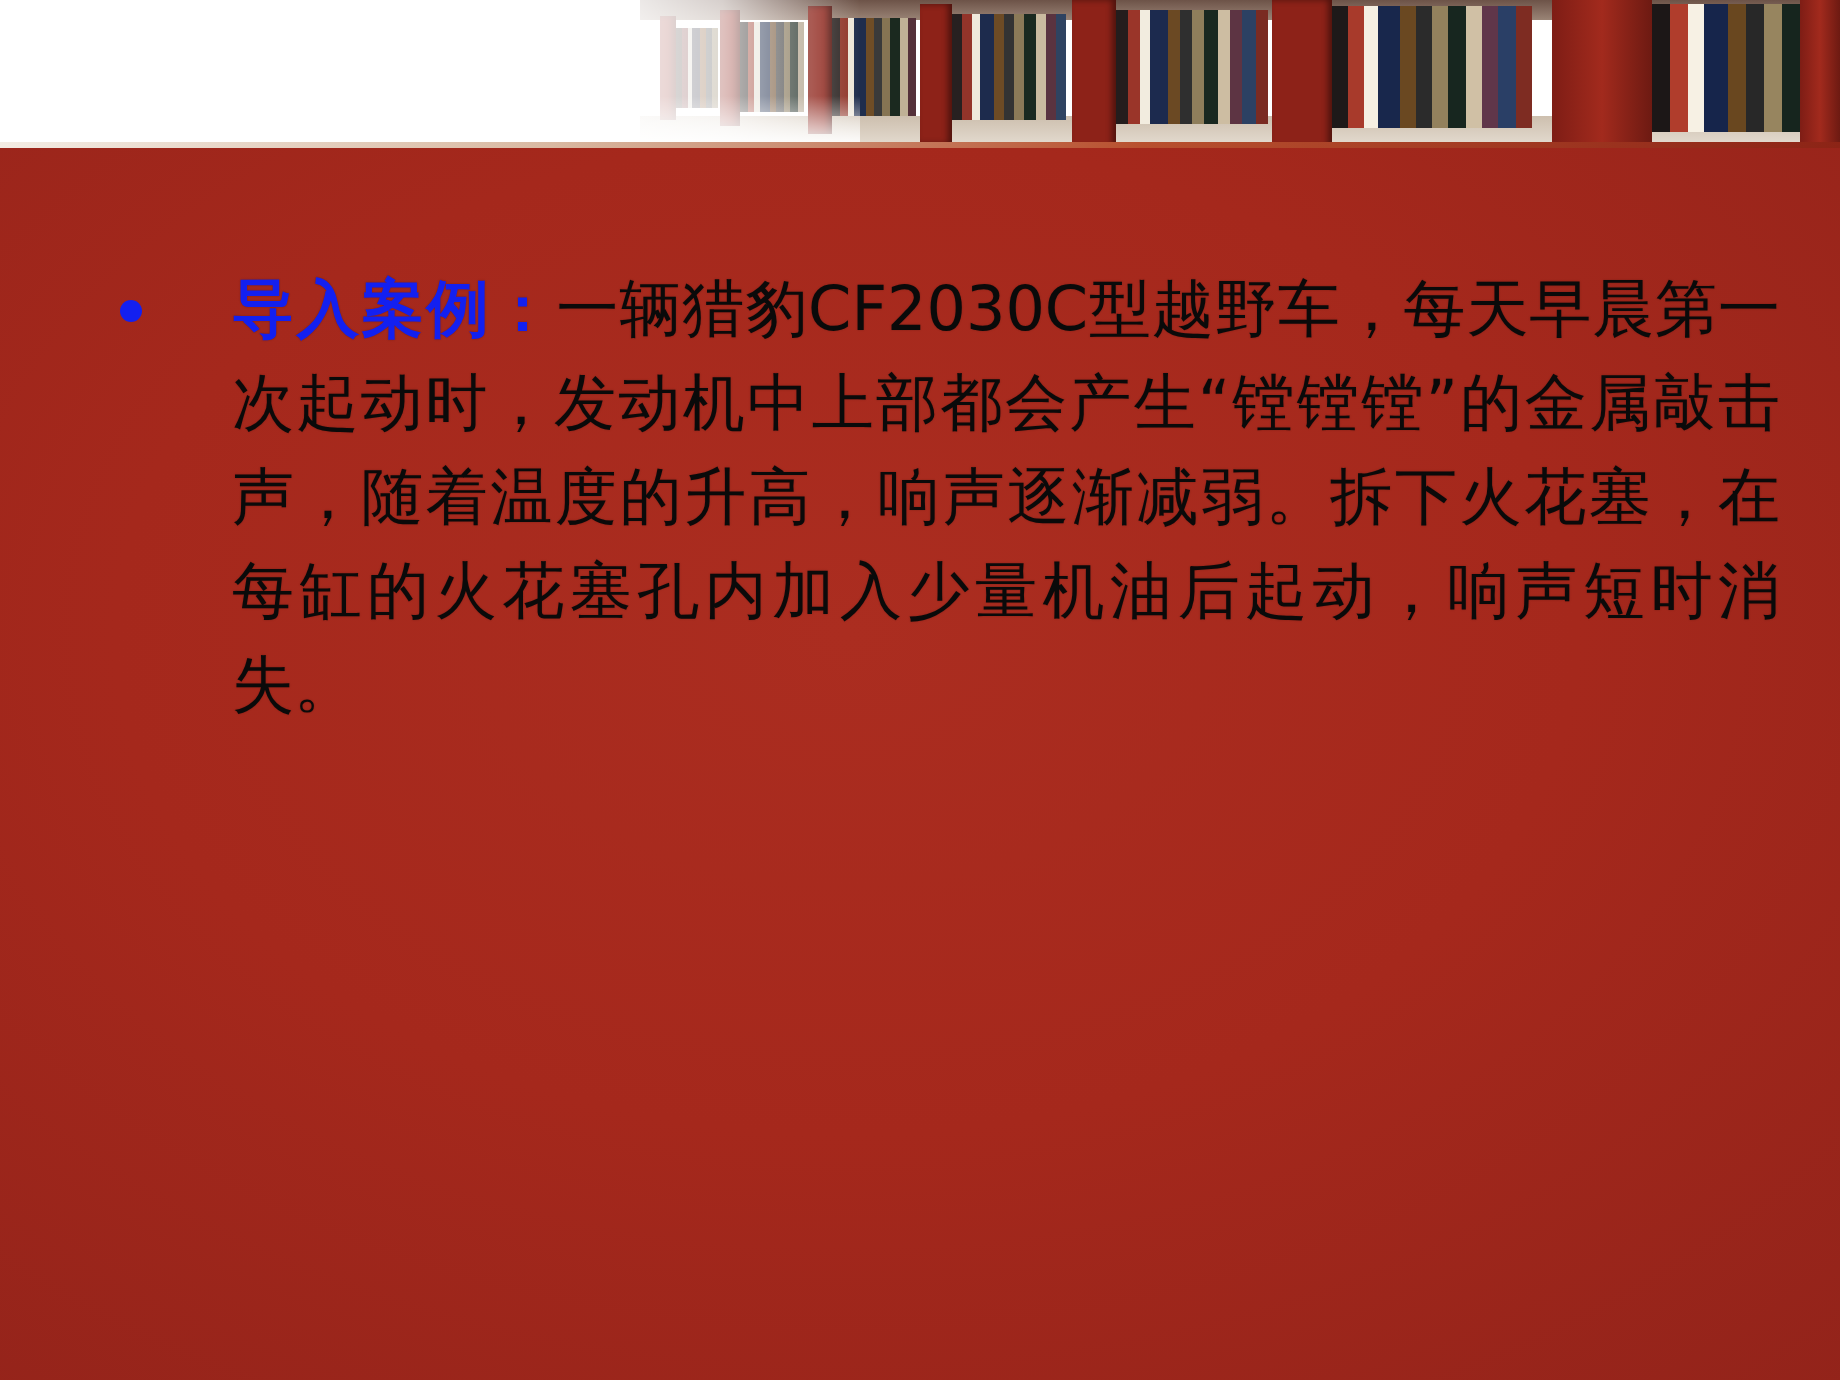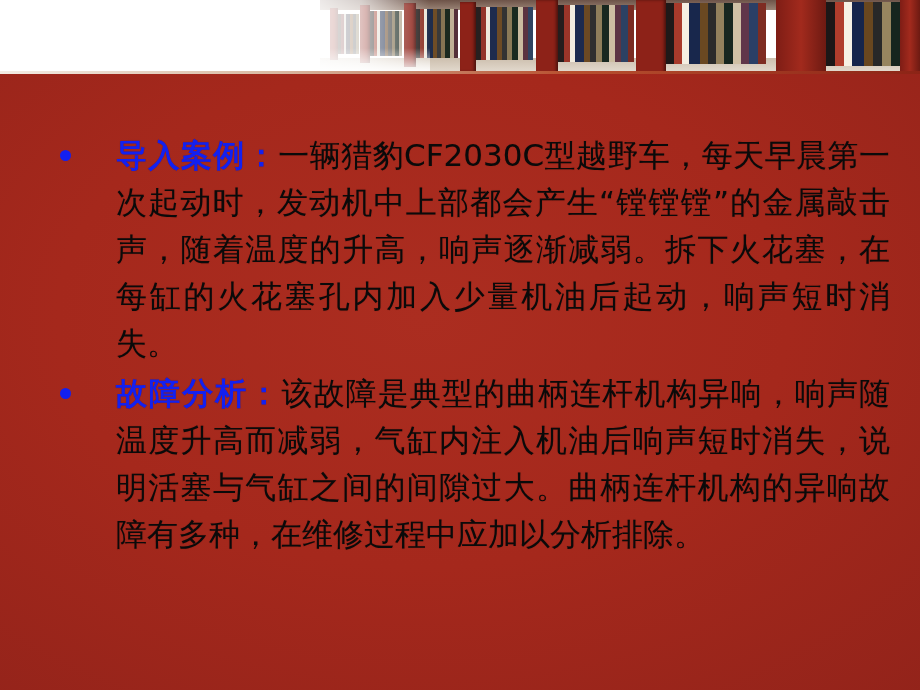--- a/index.html
+++ b/index.html
@@ -124,23 +124,15 @@
 
     <div class="bullet-row" id="b1">
       <span class="dot"></span>
       <div class="para">
         <p>
           <span class="lead">导入案例：</span><span>一辆猎豹CF2030C型越野车，每天早晨第一次起动时，发动机中上部都会产生“镗镗镗”的金属敲击声，随着温度的升高，响声逐渐减弱。拆下火花塞，在每缸的火花塞孔内加入少量机油后起动，响声短时消失。</span>
         </p>
       </div>
     </div>
 
-    <div class="bullet-row" id="b2">
-      <span class="dot"></span>
-      <div class="para">
-        <p>
-          <span class="lead">故障分析：</span><span>该故障是典型的曲柄连杆机构异响，响声随温度升高而减弱，气缸内注入机油后响声短时消失，说明活塞与气缸之间的间隙过大。曲柄连杆机构的异响故障有多种，在维修过程中应加以分析排除。</span>
-        </p>
-      </div>
-    </div>
 
   </div>
 </div>
 
 </body></html>

